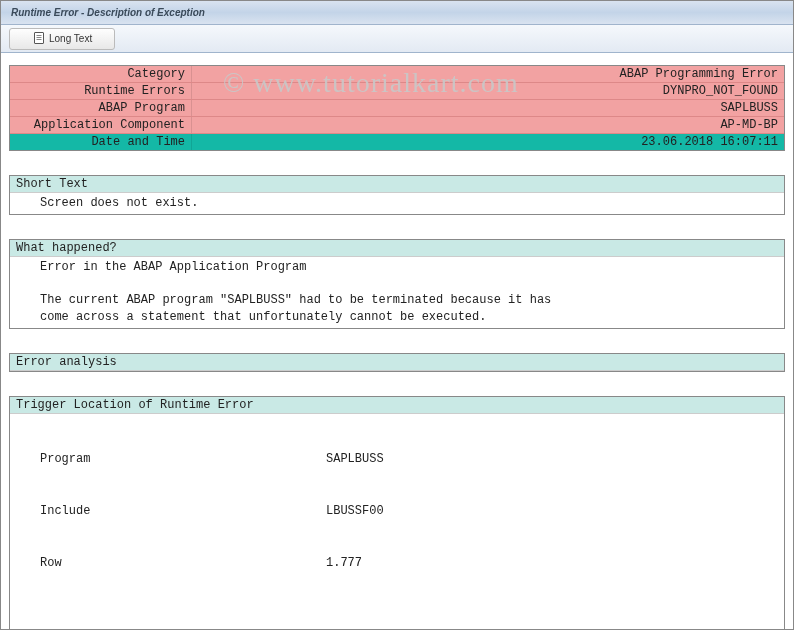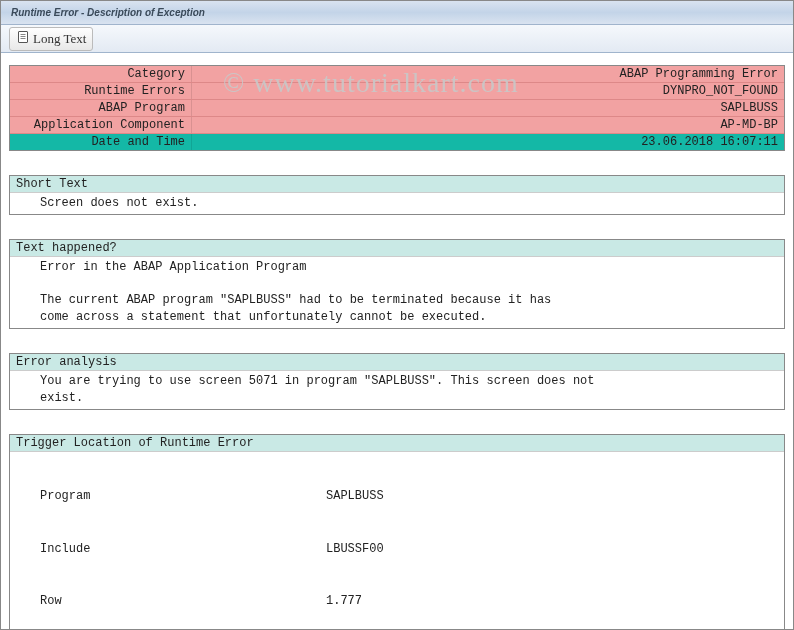--- a/index.html
+++ b/index.html
@@ -27,26 +27,26 @@
       border-bottom: 1px solid #a0b4cc;
       padding: 3px 8px;
       display: flex;
       align-items: center;
       height: 28px;
     }
     .toolbar-btn {
       display: inline-flex;
       align-items: center;
       gap: 3px;
-      padding: 2px 6px;
+      padding: 2px 22px;
       border: 1px solid #bbb;
       border-radius: 3px;
       background: linear-gradient(to bottom, #fefefe, #e8e8e8);
-      font-family: Liberation Serif, serif;
-      font-size: 13px;
+      font-family: Liberation Sans, sans-serif;
+      font-size: 10px;
       color: #333;
       cursor: pointer;
     }
     .toolbar-btn .icon svg { width: 14px; height: 14px; }
     .content { padding: 12px 8px 8px 8px; position: relative; }
     .category-table {
       border: 1px solid #888;
       margin-bottom: 24px;
     }
     .cat-row {
@@ -145,31 +145,29 @@
       <div class="cat-value">23.06.2018 16:07:11</div>
     </div>
   </div>
 
   <div class="info-block">
     <div class="info-header">Short Text</div>
     <div class="info-body">Screen does not exist.</div>
   </div>
 
   <div class="info-block">
-    <div class="info-header">Text happened?</div>
+    <div class="info-header">What happened?</div>
     <div class="info-body">Error in the ABAP Application Program
 
 The current ABAP program "SAPLBUSS" had to be terminated because it has
 come across a statement that unfortunately cannot be executed.</div>
   </div>
 
   <div class="info-block">
     <div class="info-header">Error analysis</div>
-    <div class="info-body">You are trying to use screen 5071 in program "SAPLBUSS". This screen does not
-exist.</div>
   </div>
 
   <div class="info-block trigger-block">
     <div class="info-header">Trigger Location of Runtime Error</div>
     <div class="info-body">
       <div class="trigger-row">
         <div class="trigger-label">Program</div>
         <div class="trigger-value">SAPLBUSS</div>
       </div>
       <div class="trigger-row">

